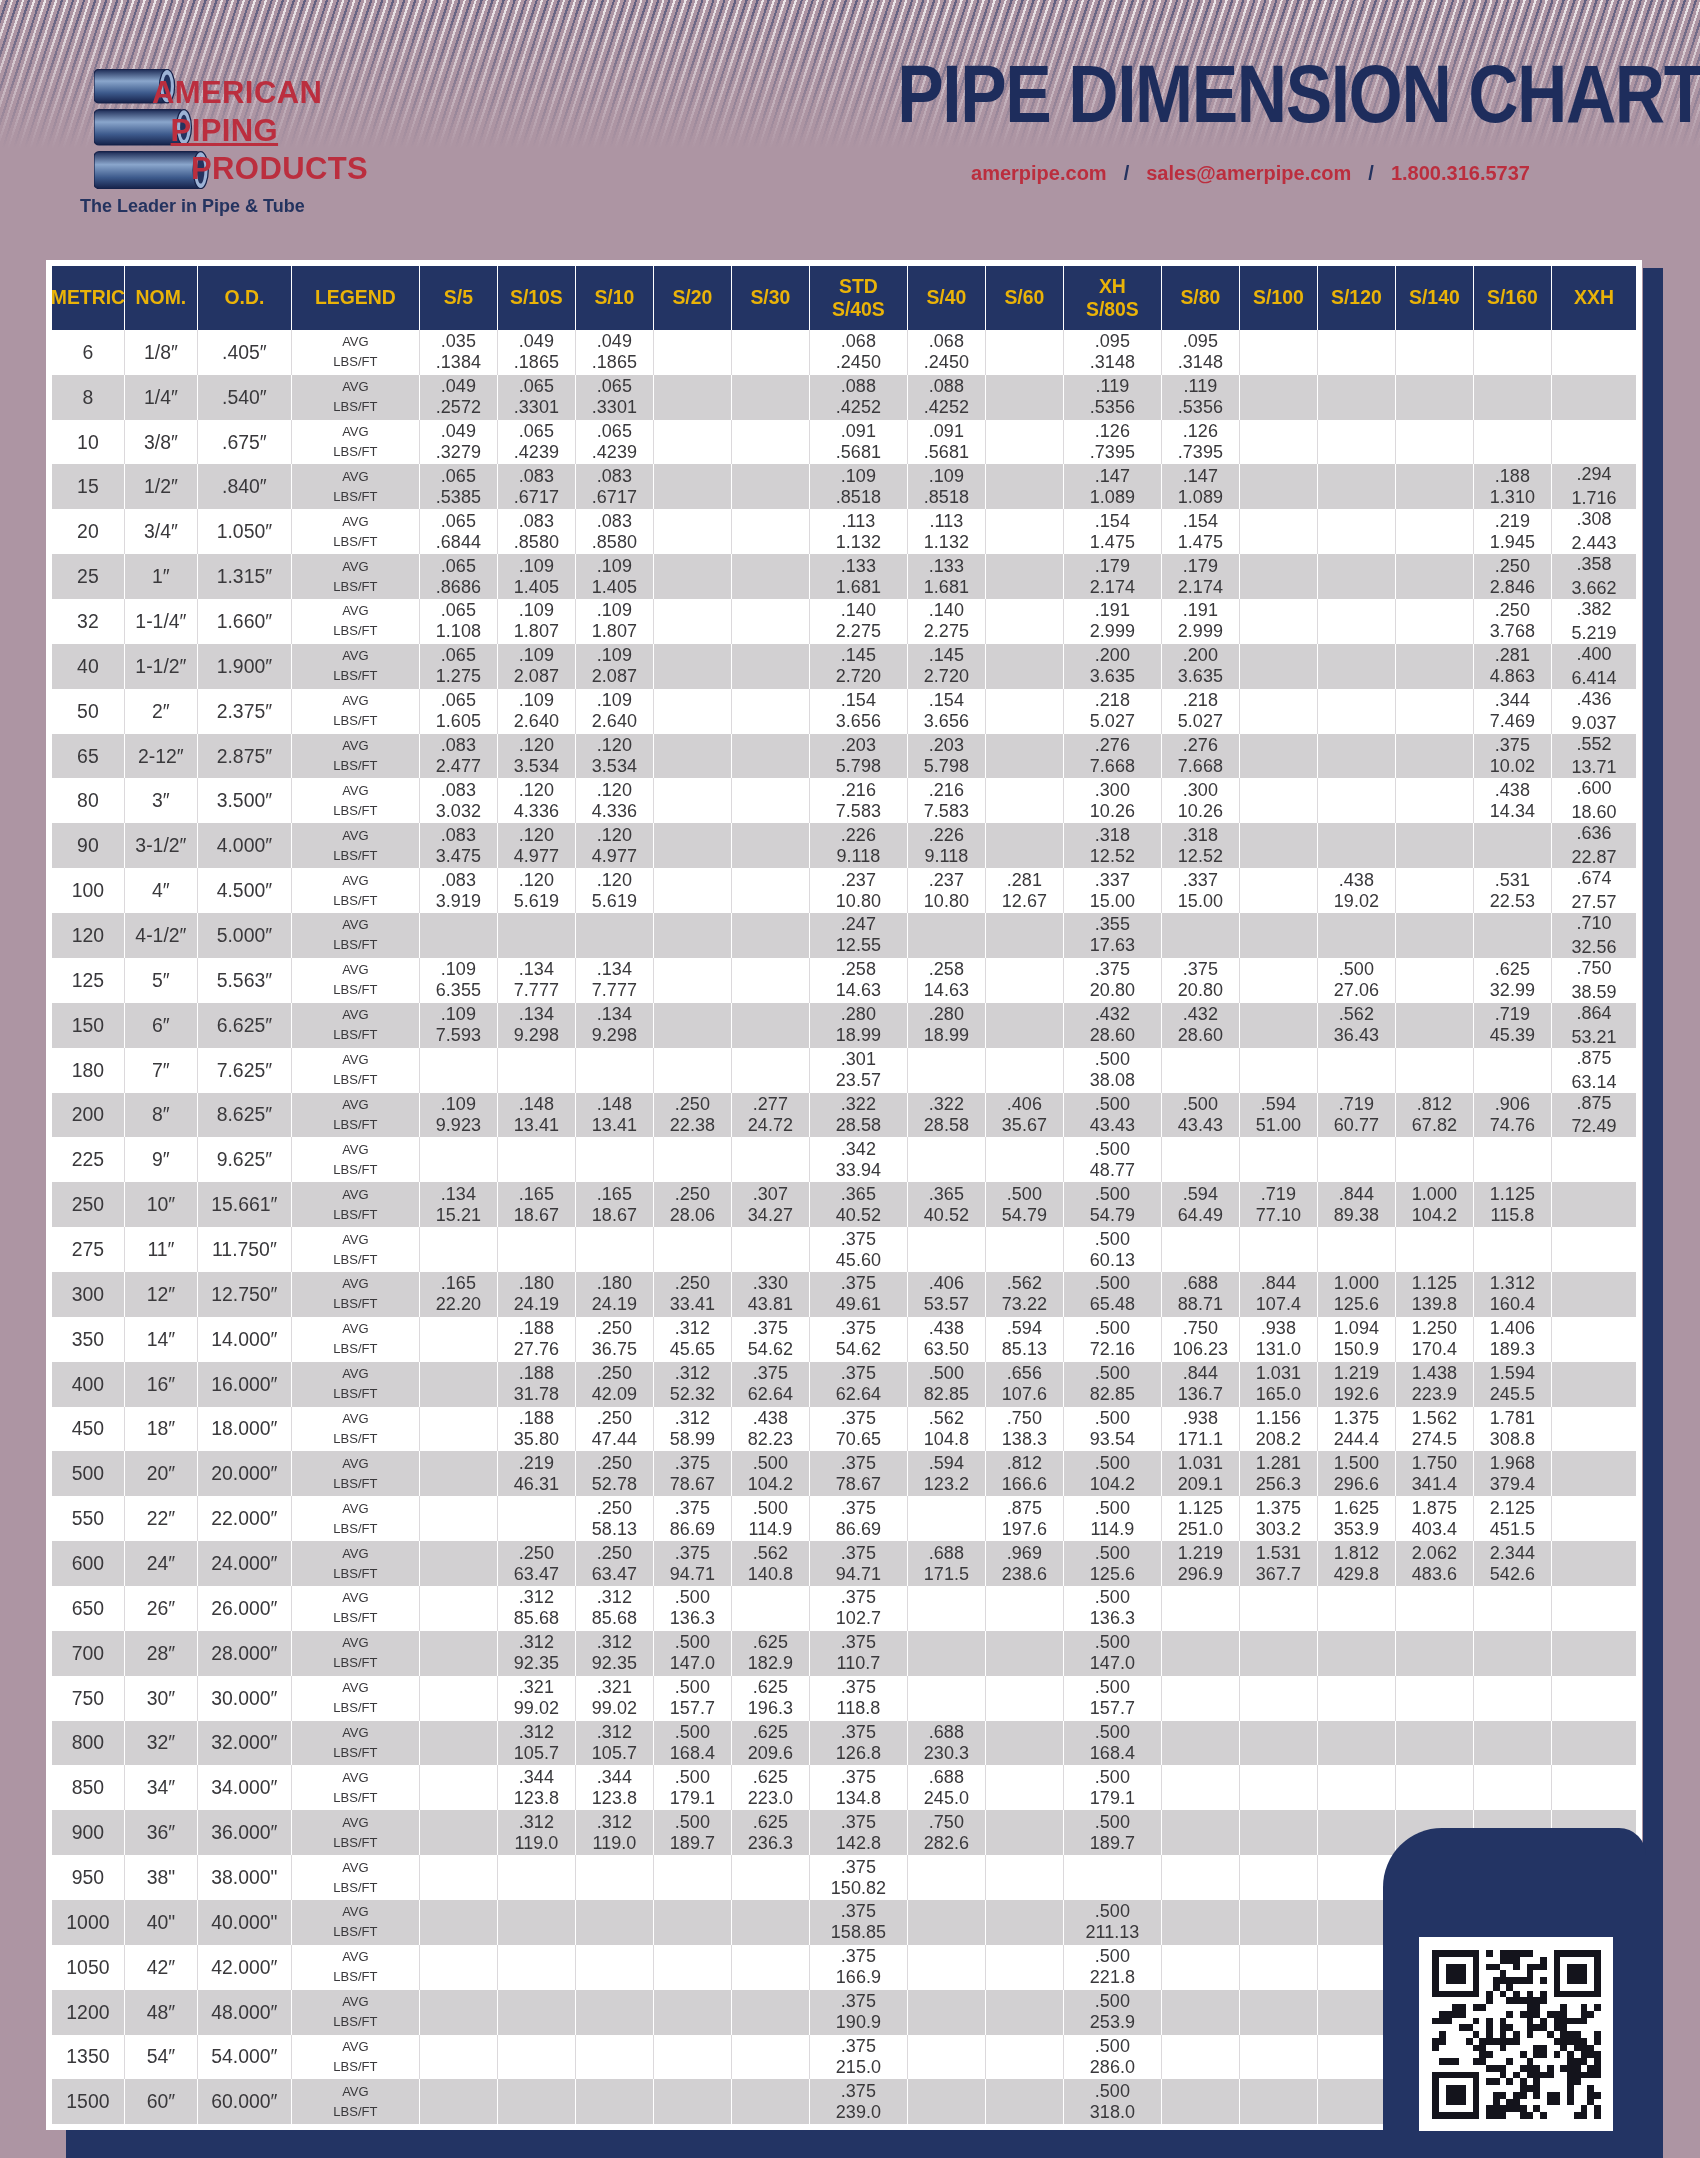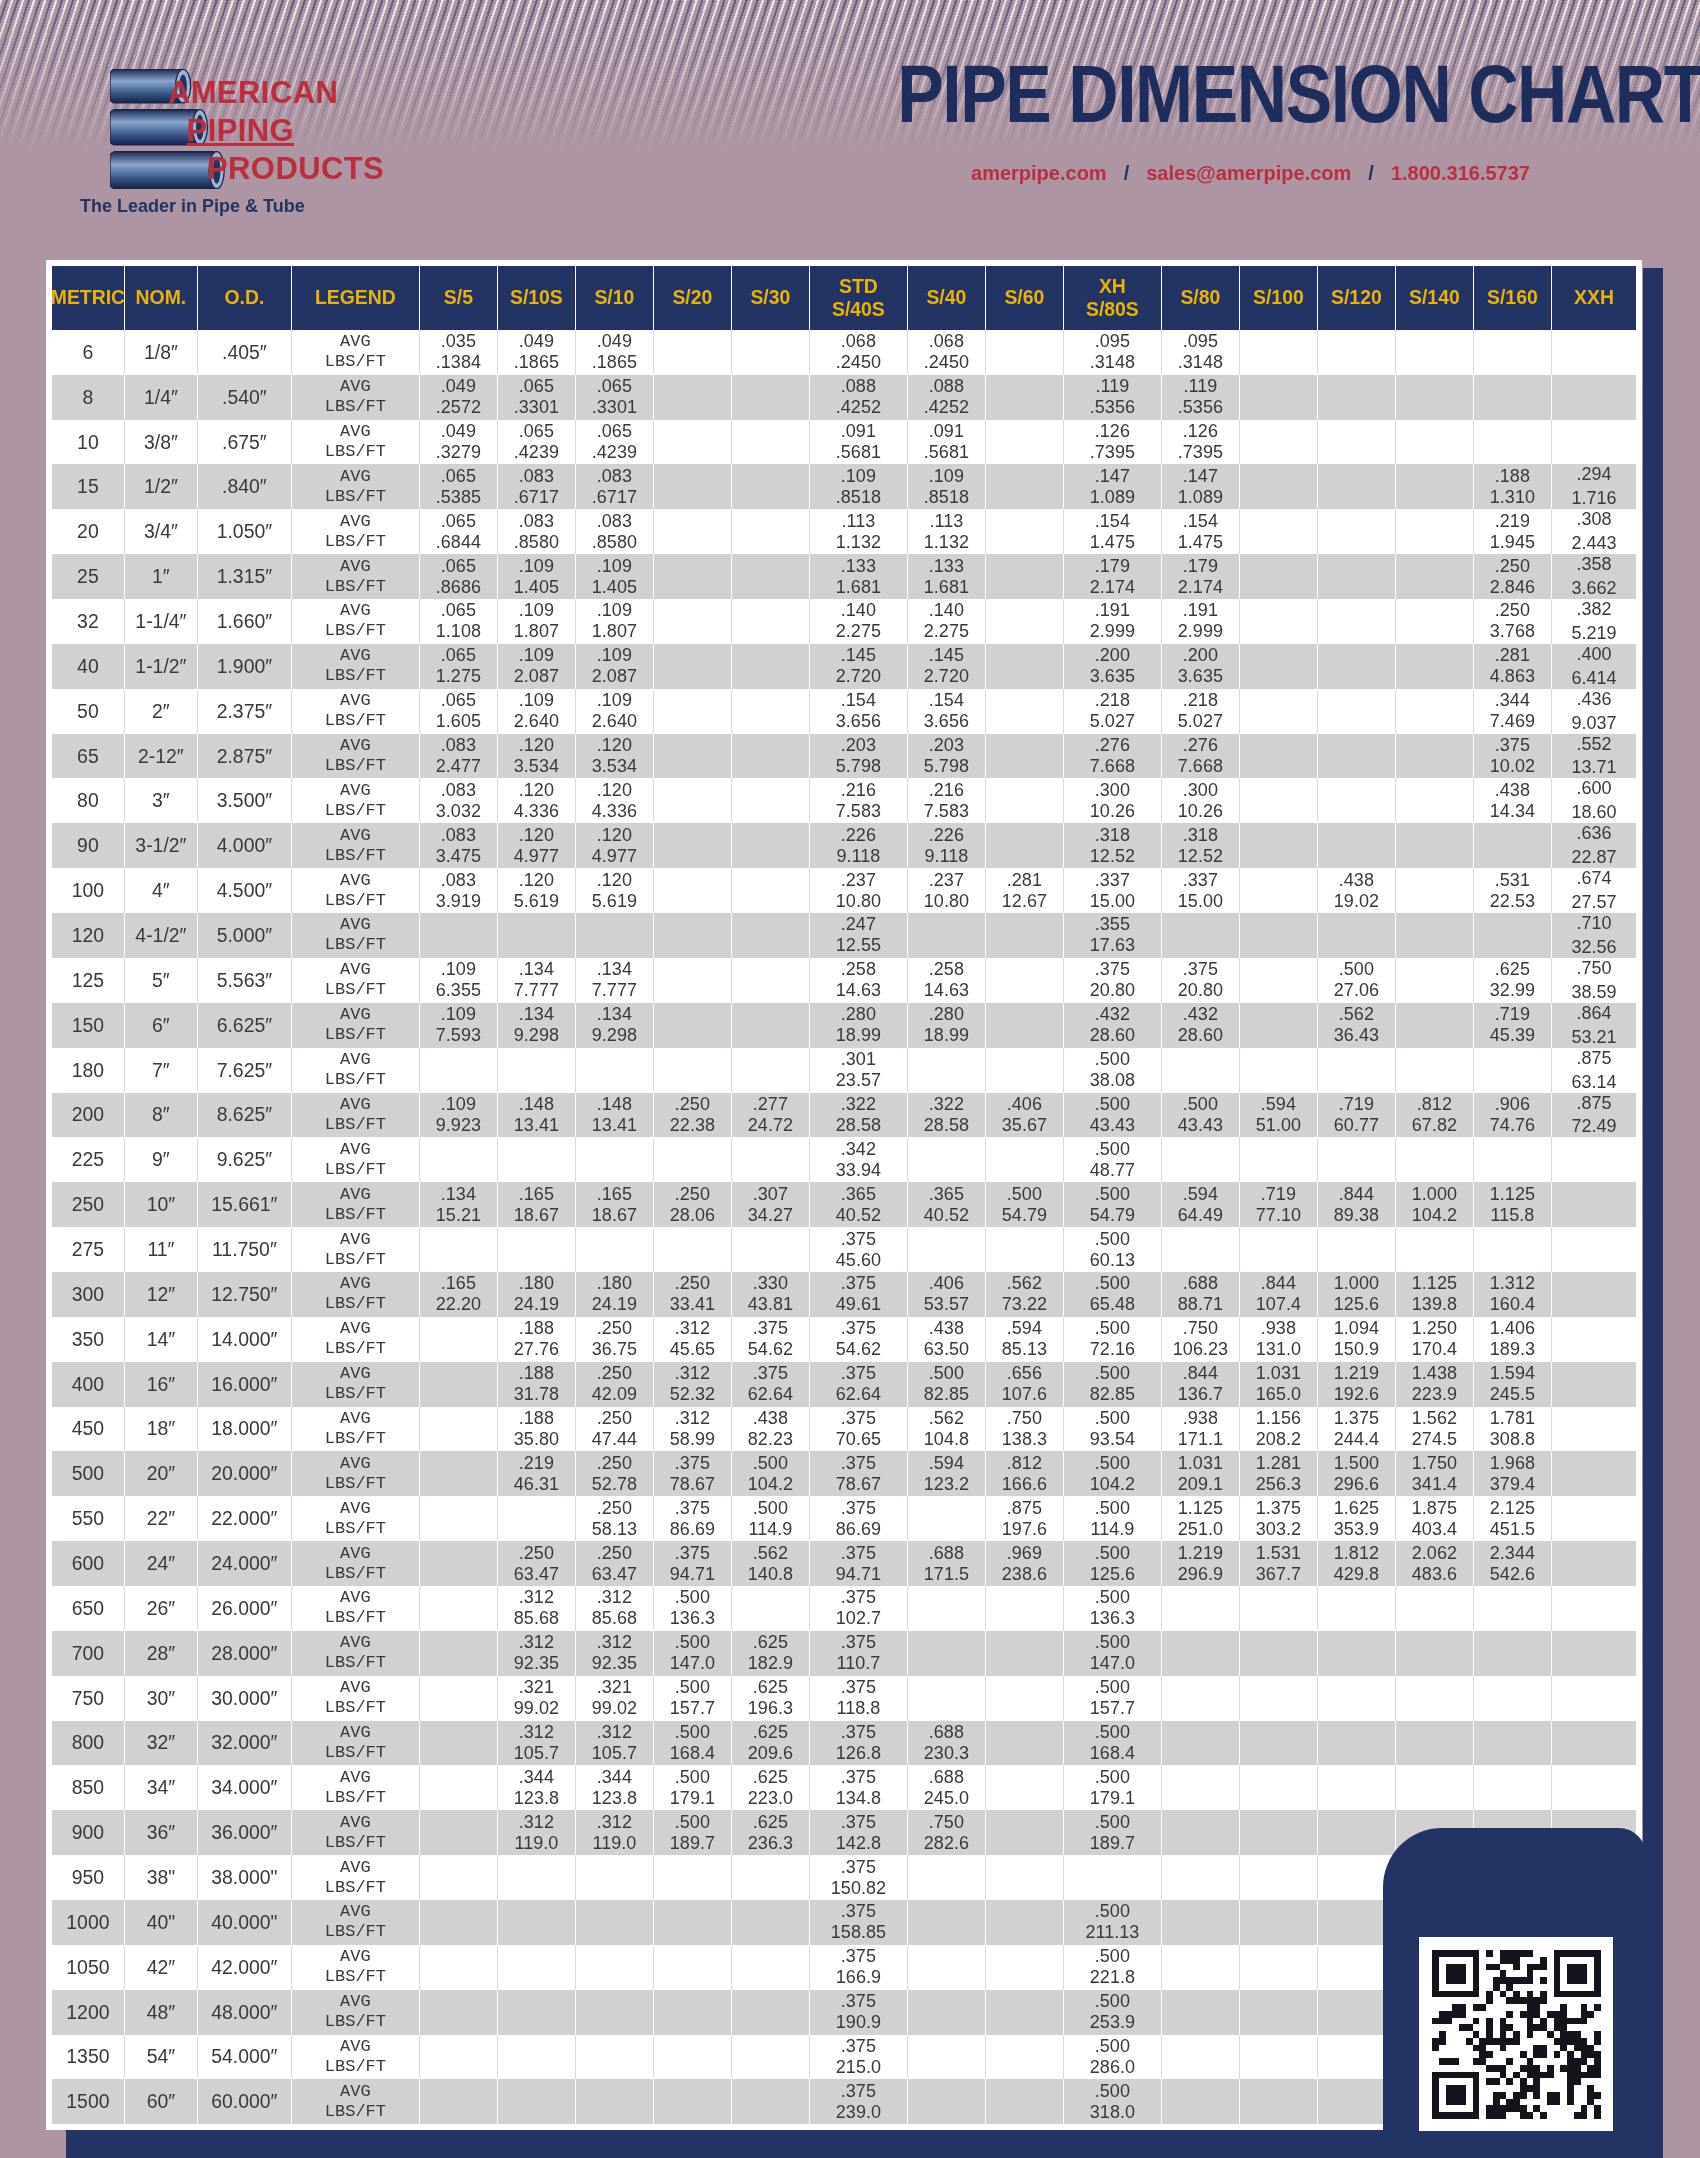--- a/index.html
+++ b/index.html
@@ -6,21 +6,21 @@
   .page{position:relative;width:1700px;height:2159px;background:#ad95a3;overflow:hidden;
         font-family:"Liberation Sans","DejaVu Sans",sans-serif;}
   
   .stripes{position:absolute;left:0;top:0;width:100%;height:164px;
     background:repeating-linear-gradient(108deg,
       rgba(255,255,255,.78) 0 2.1px, rgba(173,149,163,0) 2.1px 5.5px,
       rgba(35,52,100,.55) 5.5px 7.6px, rgba(173,149,163,0) 7.6px 10.5px);}
   .stripes-fade{position:absolute;left:0;top:0;width:100%;height:165px;
     background:linear-gradient(to bottom, rgba(173,149,163,0) 0%, rgba(173,149,163,.3) 30%, #ad95a3 90%);}
   
-  .logo{position:absolute;left:84px;top:69px;padding-left:26px;}
+  .logo{position:absolute;left:68px;top:69px;padding-left:26px;}
   .logo-text{position:absolute;left:84px;top:5px;color:#bb2e3e;font-weight:bold;
     font-size:31px;line-height:38px;letter-spacing:0.4px;white-space:nowrap;}
   .logo-text .l2{margin-left:18.6px;text-decoration:underline;}
   .logo-text .l3{margin-left:39px;}
   .tagline{position:absolute;left:80px;top:196px;color:#24335f;font-weight:bold;font-size:18px;white-space:nowrap;}
   
   .title{position:absolute;left:835px;top:47px;width:831px;text-align:center;color:#1e2d5c;
     font-weight:700;font-size:82px;letter-spacing:-1.7px;transform:scaleX(.85);transform-origin:center;white-space:nowrap;}
   .contact{position:absolute;left:835px;top:162px;width:831px;text-align:center;color:#bb2e3e;
     font-weight:bold;font-size:20px;white-space:nowrap;}
@@ -37,21 +37,21 @@
   .hcell{display:flex;flex-direction:column;align-items:center;justify-content:center;
     font-weight:bold;font-size:19.4px;line-height:23px;border-right:1.7px solid #fff;}
   .hcell:last-child{border-right:none;}
   .trow{display:grid;grid-template-columns:var(--cols);flex:1;}
   .w{background:#ffffff;} .g{background:#d2d0d2;}
   .cell{display:flex;flex-direction:column;align-items:center;justify-content:center;
     font-size:18px;line-height:21px;color:#39383b;border-right:1.7px solid transparent;overflow:hidden;}
   .w .cell{border-right-color:#dcd9dc;} .g .cell{border-right-color:#ffffff;}
   .cell:last-child{border-right:none;justify-content:space-between;}
   .cell.one{font-size:19.4px;}
-  .cell.legend{font-size:17px;line-height:20px;font-family:Liberation Mono, monospace;}
+  .cell.legend{font-size:13px;line-height:20px;}
   
   .scan-box{position:absolute;left:1383px;top:1828px;width:263px;height:331px;background:#233464;
     border-radius:59px 27px 0 0;z-index:5;}
   .scan-text{margin-top:44px;text-align:center;color:#fff;font-weight:bold;font-size:28px;line-height:35px;}
   .qr-panel{position:absolute;left:36px;top:109px;width:194px;height:194px;background:#fff;
     display:flex;align-items:center;justify-content:center;}
   .qr-panel svg{width:169px;height:169px;}
   
   .pipes{width:126px;height:120px;display:block;}
 </style>

